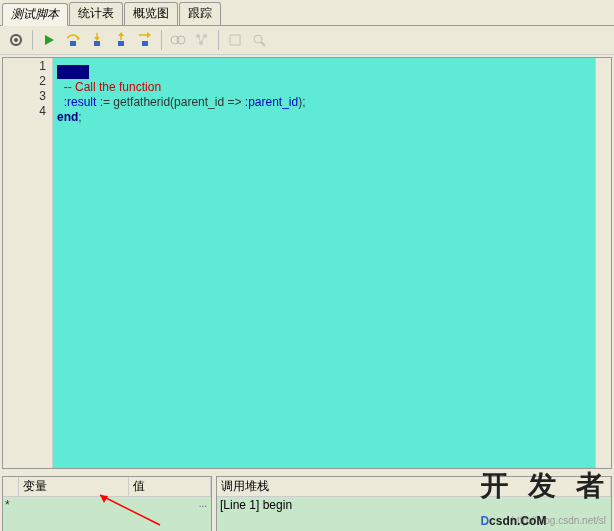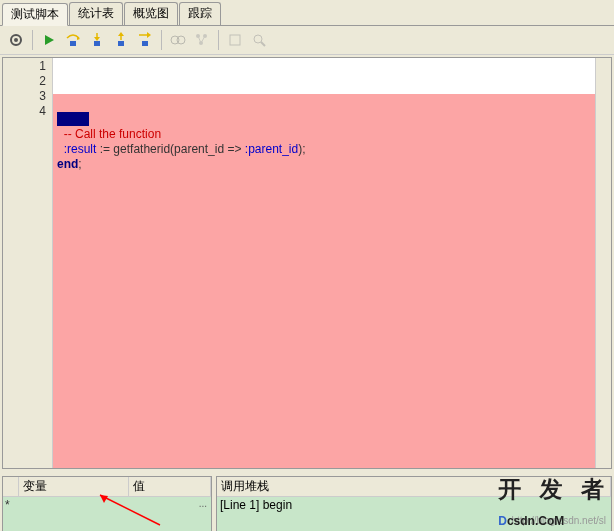--- a/index.html
+++ b/index.html
@@ -1,30 +1,30 @@
 <!DOCTYPE html>
 <html><head>
 <meta charset="utf-8">
 <style>
 * { margin: 0; padding: 0; box-sizing: border-box; font-family: "Microsoft YaHei", SimSun, sans-serif; font-size: 12px; }
 body { background: #ece9d8; width: 614px; height: 531px; overflow: hidden; position: relative; }
 
 .tabs { display: flex; background: #ece9d8; border-bottom: 1px solid #999; padding-top: 2px; padding-left: 2px; }
 .tab { padding: 2px 8px; border: 1px solid #999; border-bottom: none; background: #ece9d8; margin-right: 1px; cursor: pointer; border-radius: 3px 3px 0 0; }
-.tab.active { background: #f5f3e8; position: relative; top: 1px; border-bottom: 1px solid #f5f3e8; }
+.tab.active { background: #f5f3e8; position: relative; top: 1px; border-bottom: 1px solid #f5f3e8; font-style: italic; }
 
 .toolbar { display: flex; align-items: center; padding: 3px 5px; background: #ece9d8; border-bottom: 1px solid #ccc; gap: 2px; }
 .tb-btn { width: 22px; height: 22px; display: flex; align-items: center; justify-content: center; cursor: pointer; border: 1px solid transparent; }
 .tb-sep { width: 1px; height: 20px; background: #bbb; margin: 0 3px; }
 
 .main-area { display: flex; flex-direction: column; height: calc(100% - 50px); }
 .editor-pane { display: flex; flex: 1; border: 1px solid #999; margin: 2px; background: #fff; }
 .gutter { width: 50px; background: #ece9d8; border-right: 1px solid #ccc; text-align: right; padding-right: 6px; font-family: "Courier New", monospace; color: #333; line-height: 15px; padding-top: 1px; }
 .gutter div { height: 15px; }
-.code-area { flex: 1; background: #fca5a5; font-family: "Courier New", monospace; line-height: 15px; padding: 18px 0 0 4px; white-space: pre; overflow: auto; position: relative; margin-top: 36px; }
+.code-area { flex: 1; background: #5eead4; font-family: "Courier New", monospace; line-height: 15px; padding: 7px 0 0 4px; white-space: pre; overflow: auto; position: relative; }
 .code-line { height: 15px; }
 .first-line { background: #000080; color: #fff; display: inline; }
 .kw { color: #000080; font-weight: bold; }
 .comment { color: #cc0000; }
 .var { color: #0000cc; }
 .sym { color: #333; }
 .scrollbar-v { width: 16px; background: #ece9d8; border-left: 1px solid #ccc; }
 
 .splitter-h { height: 5px; background: #ece9d8; cursor: ns-resize; }
 
@@ -36,21 +36,21 @@
 .col-h { padding: 1px 4px; border-right: 1px solid #ccc; }
 .panel-body { flex: 1; background: #c8e6c9; font-family: "Courier New", monospace; padding: 1px 3px; position: relative; }
 .row-marker { position: absolute; left: 2px; top: 1px; color: #333; }
 .dots { position: absolute; right: 4px; top: 1px; font-size: 10px; color: #666; cursor: pointer; }
 
 .arrow-annotation { position: absolute; left: 90px; top: 490px; pointer-events: none; }
 .arrow-line { stroke: #ff0000; stroke-width: 1.5; fill: none; }
 
 .watermark { position: absolute; right: 8px; bottom: 5px; font-size: 10px; color: #999; pointer-events: none; }
 .logo-overlay { position: absolute; right: 4px; bottom: 0; pointer-events: none; font-family: Arial, sans-serif; }
-.logo-top { font-size: 23px; font-weight: bold; color: #222; letter-spacing: 6px; }
+.logo-top { font-size: 28px; font-weight: bold; color: #222; letter-spacing: 6px; }
 .logo-bot { font-size: 22px; font-weight: bold; }
 .logo-d { color: #3366cc; }
 .logo-rest { color: #222; }
 </style>
 </head>
 <body>
 
 <div class="tabs">
   <div class="tab active">测试脚本</div>
   <div class="tab">统计表</div>

